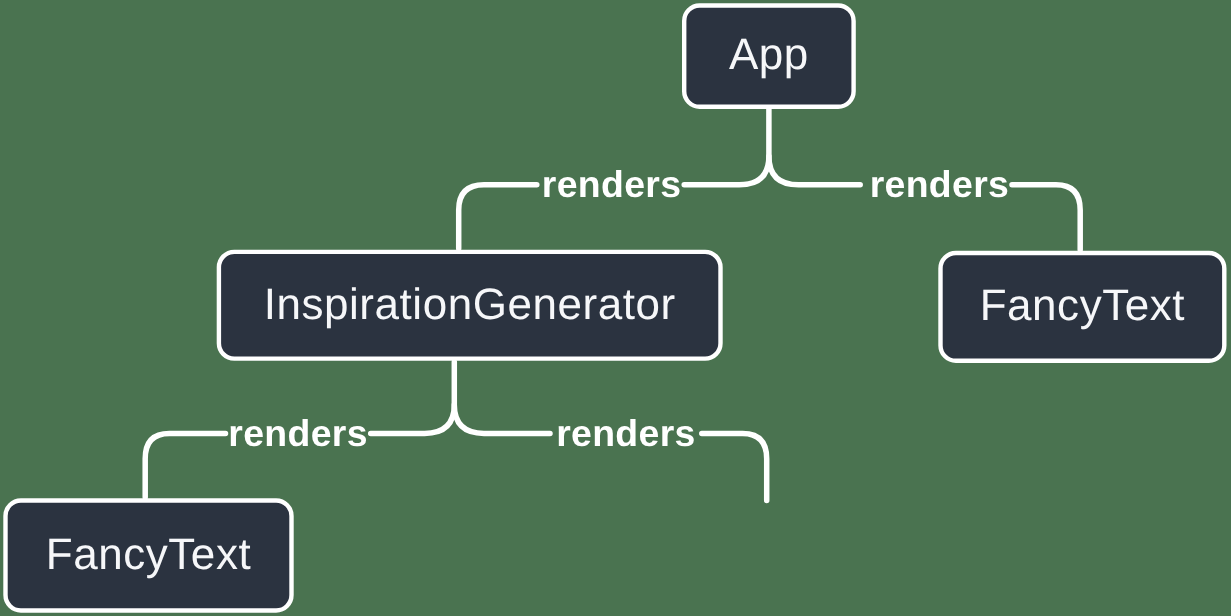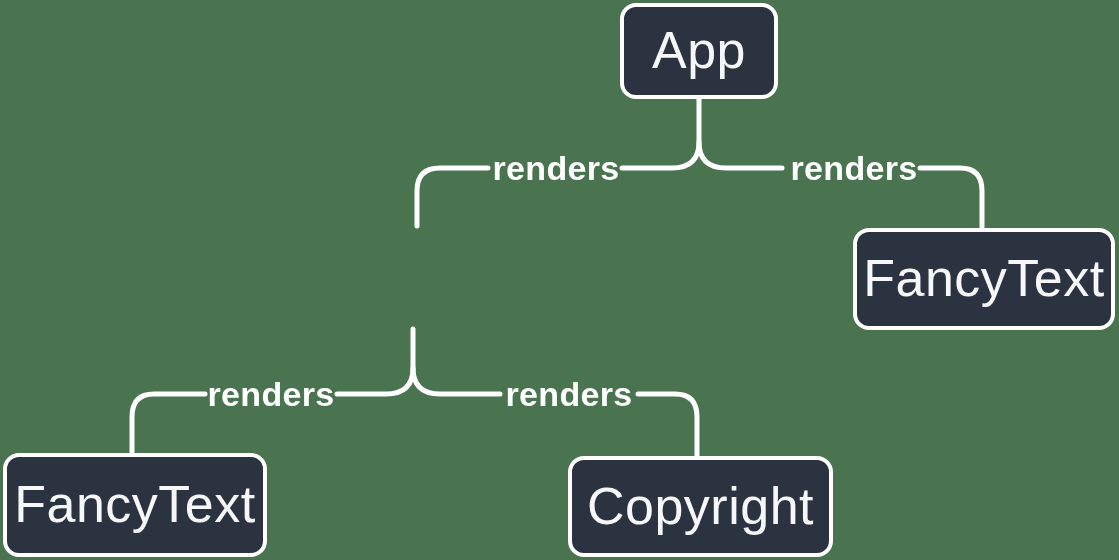--- a/index.html
+++ b/index.html
@@ -41,21 +41,21 @@
     position: absolute;
     background: var(--node-fill);
     border: 4px solid var(--node-border);
     border-radius: 16px;
     display: flex;
     align-items: center;
     justify-content: center;
   }
   .node-label {
     color: var(--node-text);
-    font-size: 52px;
+    font-size: 40px;
     font-weight: 400;
     letter-spacing: 0.5px;
     white-space: nowrap;
     line-height: 1;
     padding-bottom: 2px;
   }
   .edge-label {
     position: absolute;
     transform: translate(-50%, -50%);
     color: var(--edge-label-text);
@@ -87,31 +87,31 @@
 
     <path d="M205 394 H154 Q132 394 132 417 V452"></path>
 
     <path d="M638 394 H675 Q697 394 697 417 V455"></path>
   </svg>
 
   <div class="node" style="left:620px; top:3px; width:158px; height:96px;">
     <span class="node-label">App</span>
   </div>
 
+  <div class="node" style="left:197px; top:227px; width:460px; height:101px;">
+    <span class="node-label">InspirationGenerator</span>
+  </div>
 
   <div class="node" style="left:853px; top:228px; width:262px; height:102px;">
     <span class="node-label">FancyText</span>
   </div>
 
   <div class="node" style="left:3px; top:453px; width:264px; height:104px;">
     <span class="node-label">FancyText</span>
   </div>
 
-  <div class="node" style="left:568px; top:456px; width:265px; height:101px;">
-    <span class="node-label">Copyright</span>
-  </div>
 
   <div class="edge-label" style="left:556px; top:168px;">renders</div>
   <div class="edge-label" style="left:854px; top:168px;">renders</div>
   <div class="edge-label" style="left:271px; top:394px;">renders</div>
   <div class="edge-label" style="left:569px; top:394px;">renders</div>
 
 </div>
 
 </body></html>

